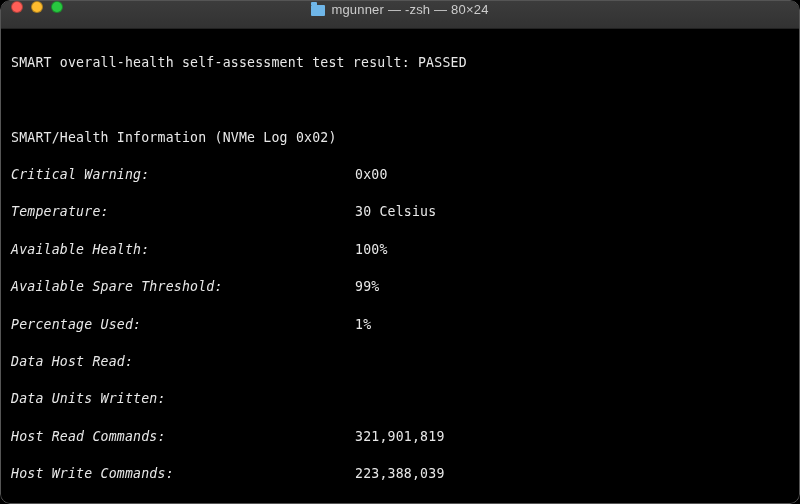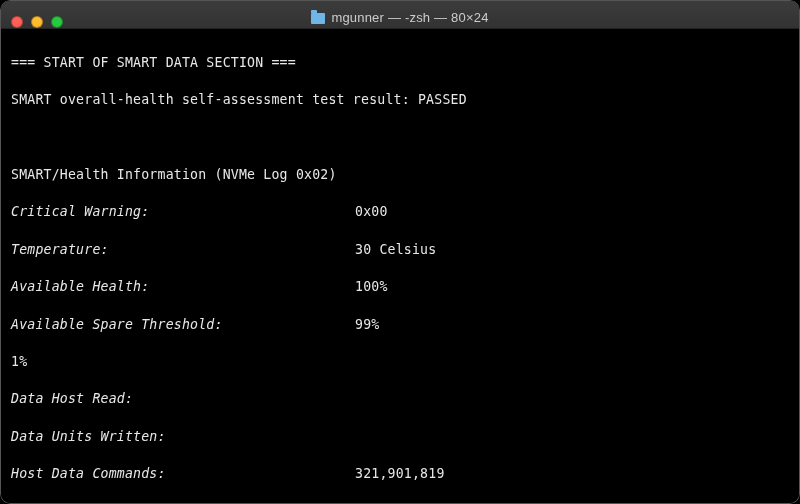--- a/index.html
+++ b/index.html
@@ -20,21 +20,21 @@
     height: 504px;
     background: #1e1e1e;
     border-radius: 10px;
     overflow: hidden;
     border: 1px solid #555;
   }
   .titlebar {
     height: 28px;
     background: linear-gradient(#3c3c3c, #323232);
     display: flex;
-    align-items: flex-end;
+    align-items: flex-start;
     position: relative;
     border-bottom: 1px solid #222;
   }
   .traffic {
     display: flex;
     gap: 8px;
     margin-left: 10px;
   }
   .tl {
     width: 12px; height: 12px; border-radius: 50%;
@@ -93,32 +93,31 @@
       <div class="tl yellow"></div>
       <div class="tl green"></div>
     </div>
     <div class="title">
       <span class="folder-icon"></span>
       <span>mgunner — -zsh — 80×24</span>
     </div>
   </div>
 
   <div class="terminal">
-<div>=== START OF SMART DATA SECTION ===</div>
 <div>SMART overall-health self-assessment test result: PASSED</div>
 <div> </div>
 <div>SMART/Health Information (NVMe Log 0x02)</div>
 <div class="row"><span class="label">Critical Warning:</span><span>0x00</span></div>
 <div class="row"><span class="label">Temperature:</span><span>30 Celsius</span></div>
 <div class="row"><span class="label">Available Health:</span><span>100%</span></div>
 <div class="row"><span class="label">Available Spare Threshold:</span><span>99%</span></div>
-<div class="row"><span>1%</span></div>
+<div class="row"><span class="label">Percentage Used:</span><span>1%</span></div>
 <div class="row"><span class="label">Data Host Read:</span></div>
 <div class="row"><span class="label">Data Units Written:</span></div>
-<div class="row"><span class="label">Host Data Commands:</span><span>321,901,819</span></div>
+<div class="row"><span class="label">Host Read Commands:</span><span>321,901,819</span></div>
 <div class="row"><span class="label">Host Write Commands:</span><span>223,388,039</span></div>
 
 
 
 
 
 
 
 
 

